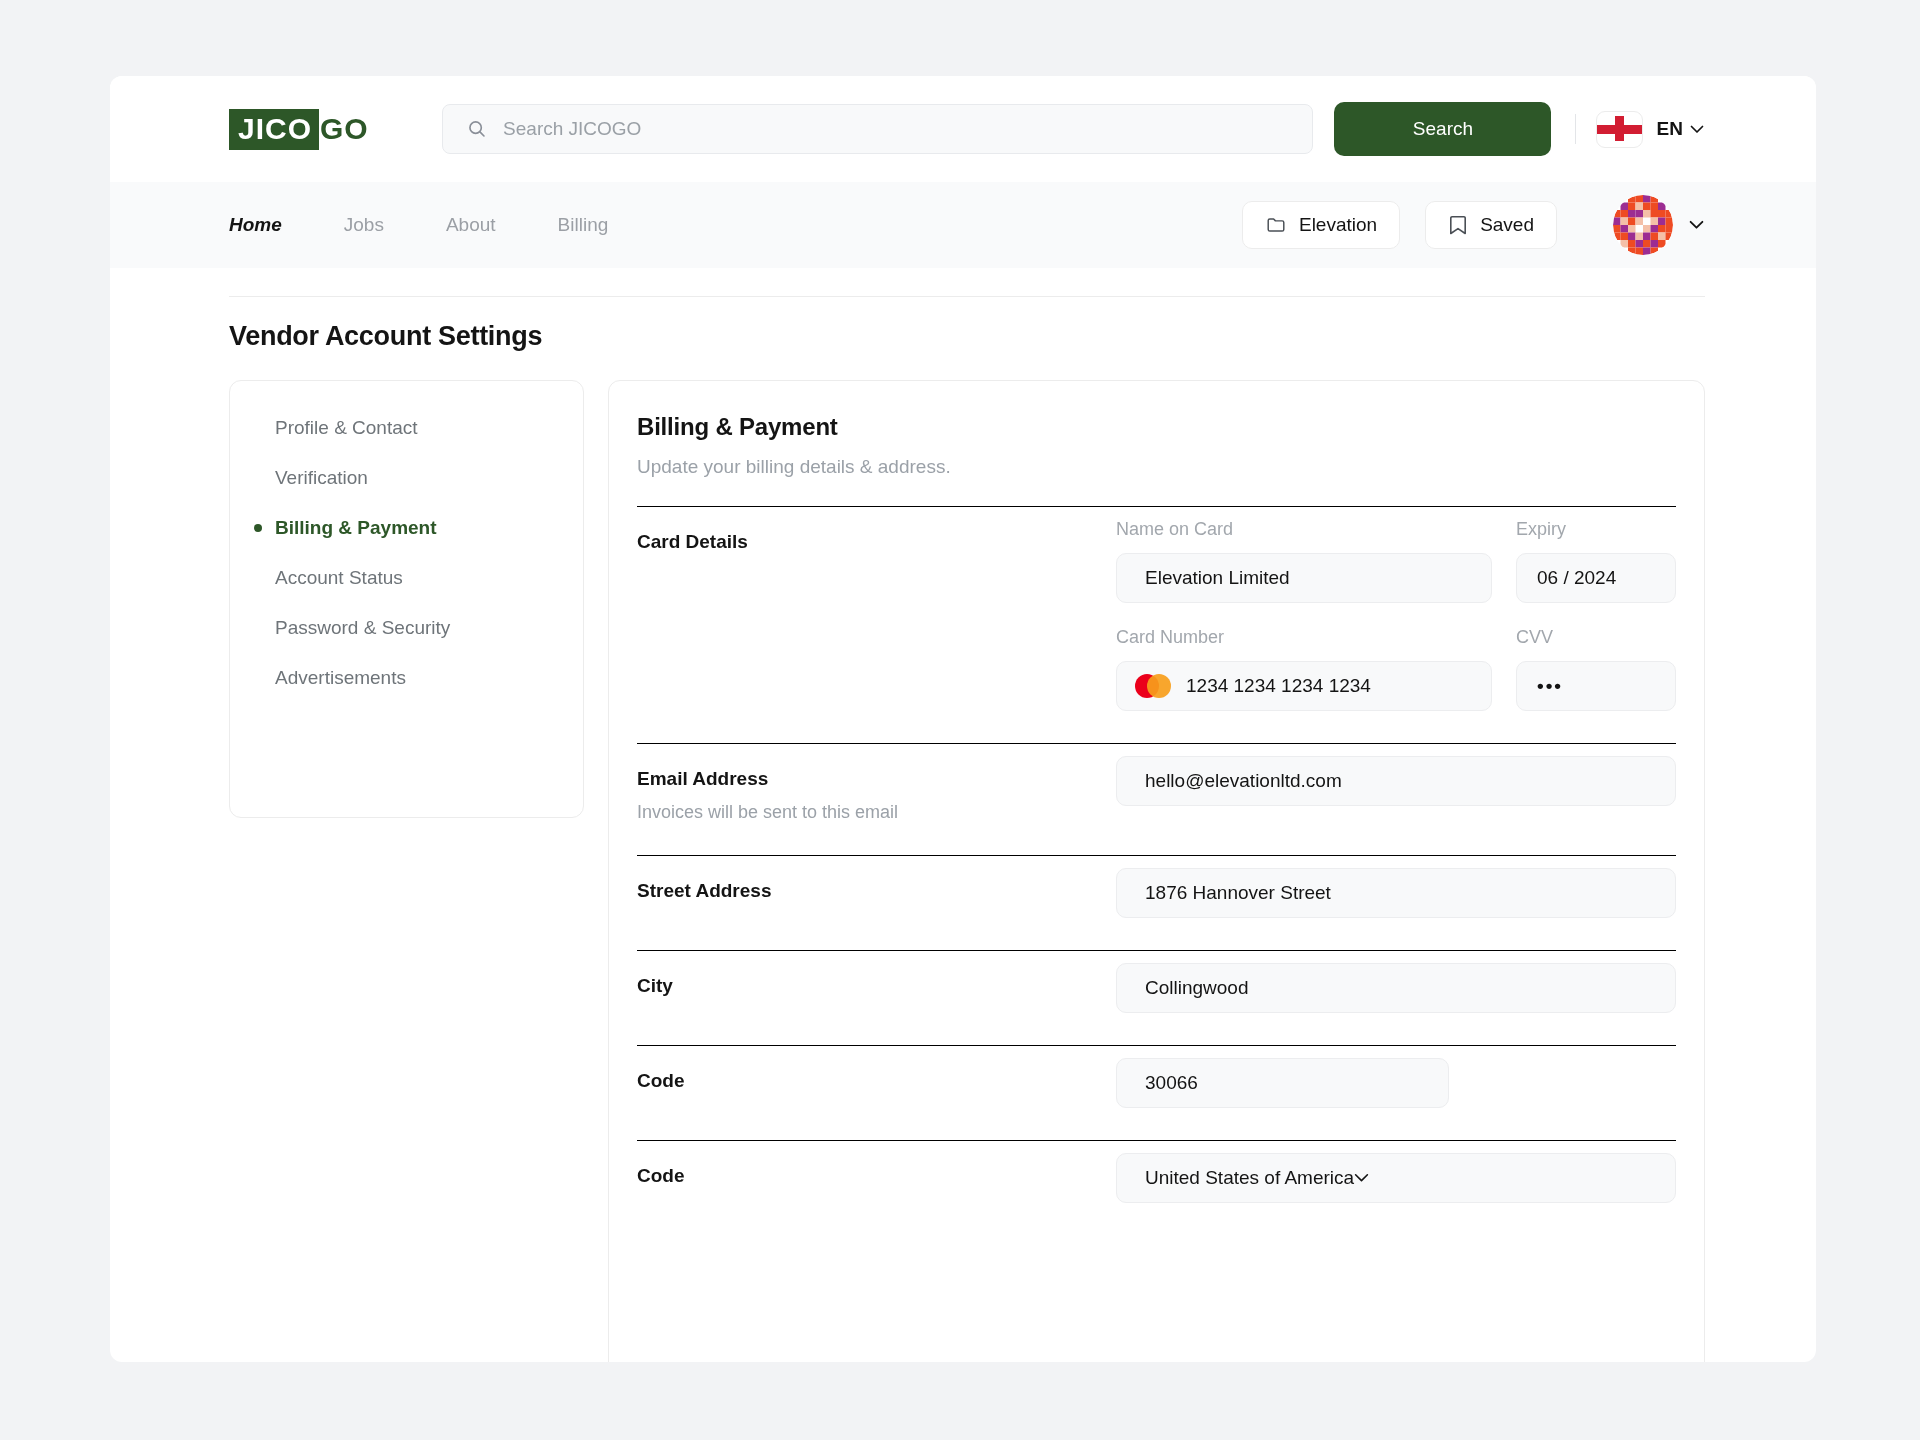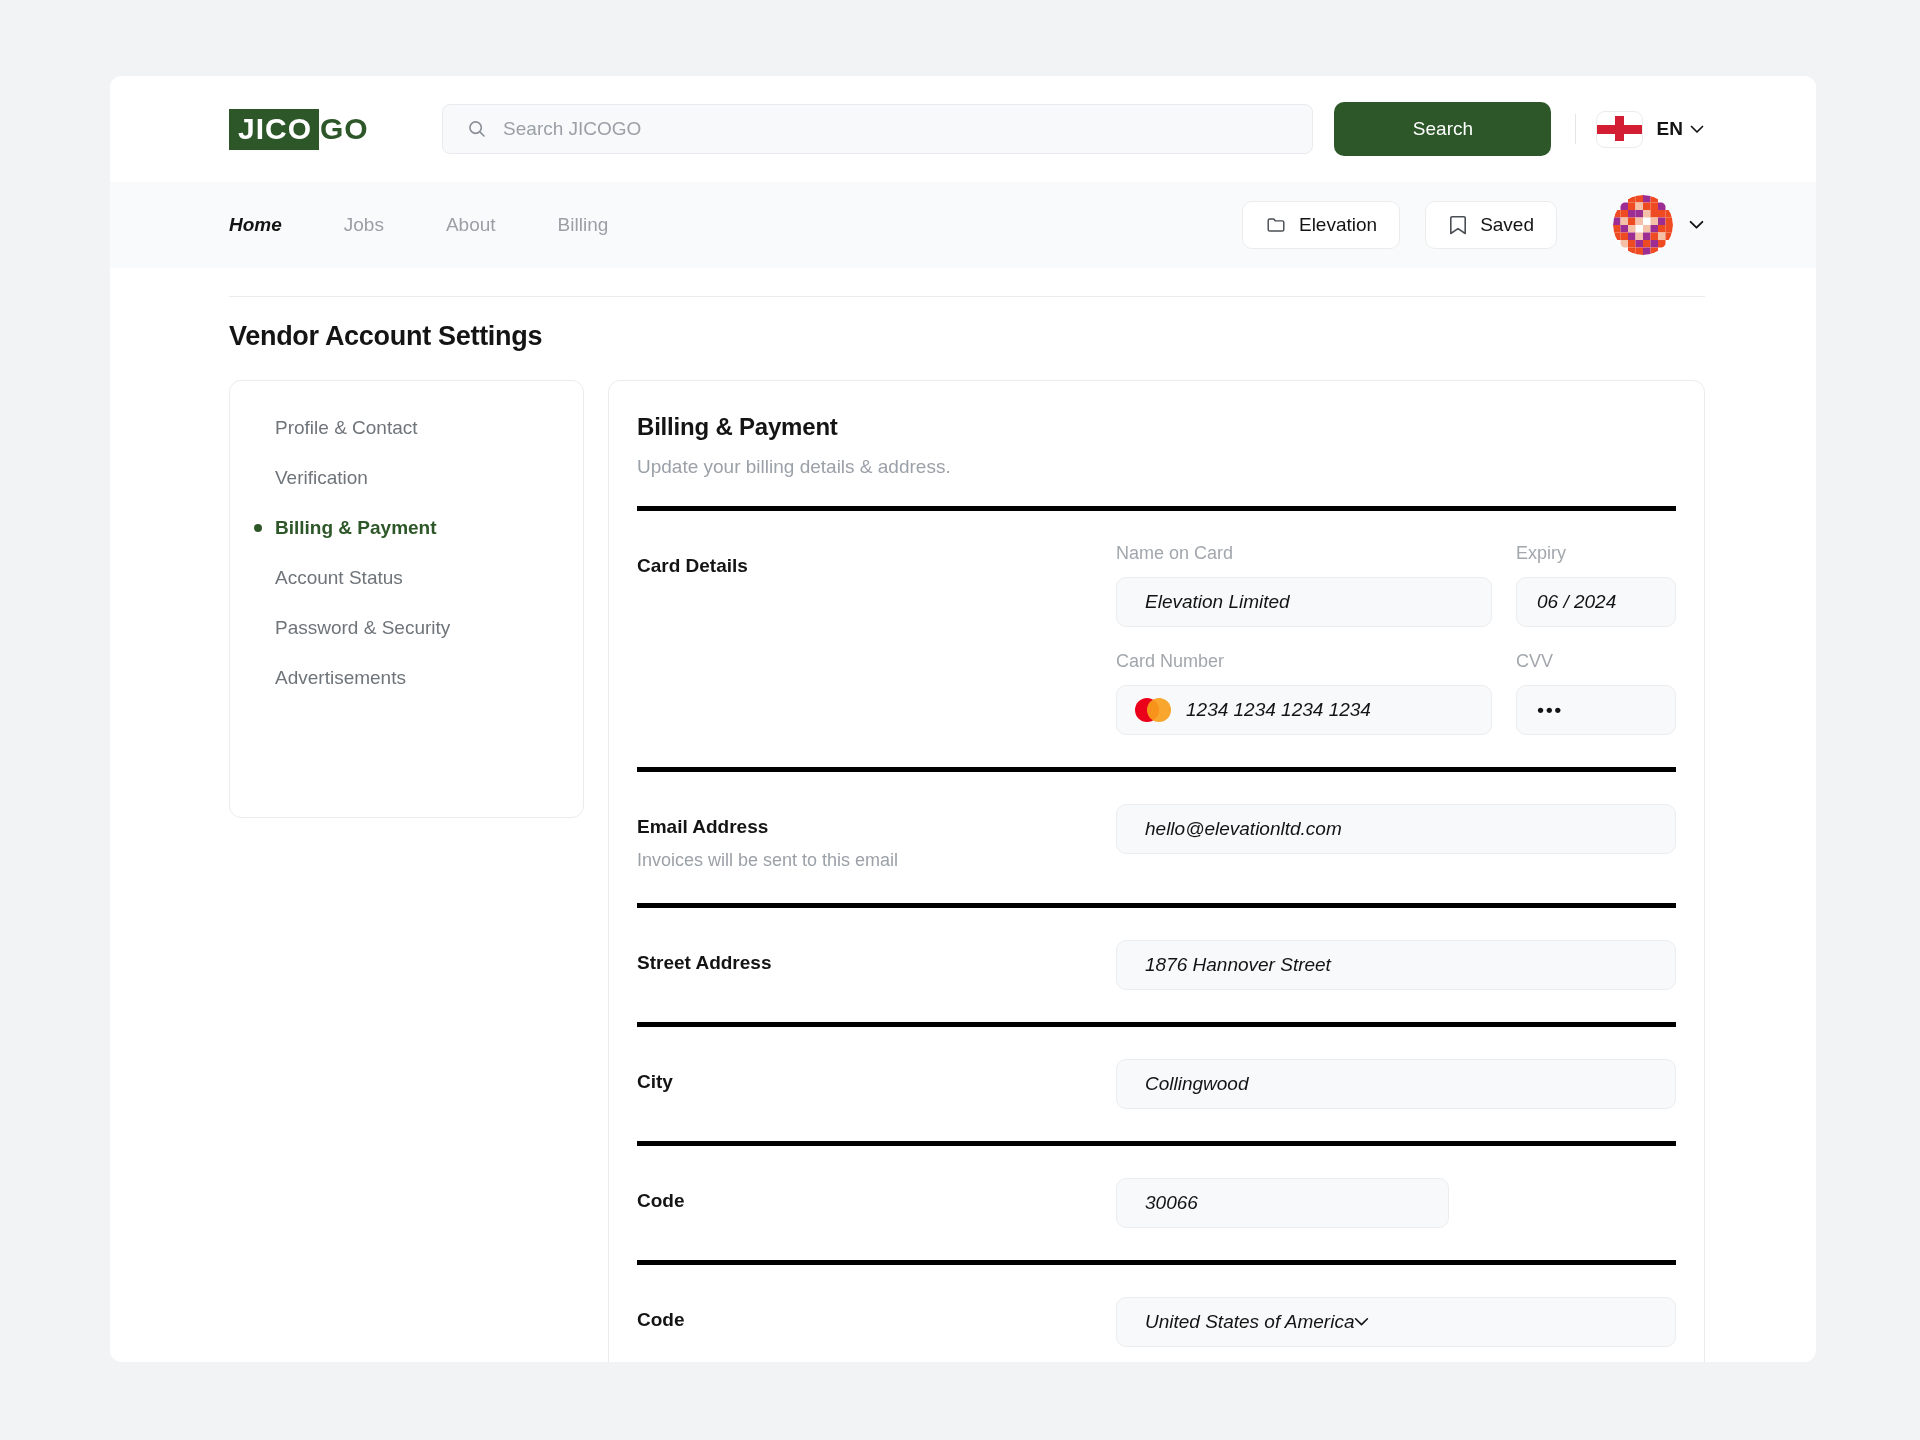--- a/index.html
+++ b/index.html
@@ -103,37 +103,36 @@
   .side-item.active .dot { display: block; }
 
   .panel {
     flex: 1 1 auto; border: 1px solid #ececec; border-radius: 12px;
     padding: 32px 28px 0; height: 1010px; overflow: hidden;
   }
   .panel-title { font-size: 24px; font-weight: 700; letter-spacing: -0.2px; }
   .panel-subtitle { margin-top: 15px; font-size: 19px; color: #9ba1a8; }
   .panel-head { padding-bottom: 28px; }
 
-  .form-row { display: flex; border-top: 5px solid #000000; padding: 32px 0 32px; }
+  .form-row { display: flex; border-top: 1px solid #000000; padding: 12px 0 32px; }
   .row-label { flex: 1 1 auto; padding-top: 12px; }
   .row-title { font-size: 19px; font-weight: 700; color: #141414; }
   .row-helper { margin-top: 12px; font-size: 18px; color: #9ba1a8; }
   .row-fields { width: 560px; flex: 0 0 auto; }
 
   .fields-grid {
     display: grid; grid-template-columns: 1fr 160px;
     column-gap: 24px; row-gap: 24px;
   }
   .field-label { font-size: 18px; color: #a2a7ad; margin-bottom: 13px; }
 
   .text-input, .fake-input {
     width: 100%; height: 50px; background: #f8f9fa; border: 1px solid #ecedef;
     border-radius: 10px; font-size: 19px; color: #141414; outline: none;
     font-family: "Liberation Sans", sans-serif;
-    font-style: italic;
   }
   .text-input { padding: 0 20px 0 28px; }
   .text-input.center-pad { padding-left: 20px; }
   .fake-input { display: flex; align-items: center; }
   .input--code { width: 333px; }
   .card-number-input { gap: 13px; padding: 0 16px; }
   .card-number-input .cc-text { font-size: 19px; }
   .select-input { justify-content: flex-start; padding: 0 24px 0 28px; cursor: pointer; }
   .cvv-text { letter-spacing: 2px; font-weight: 700; }
 

